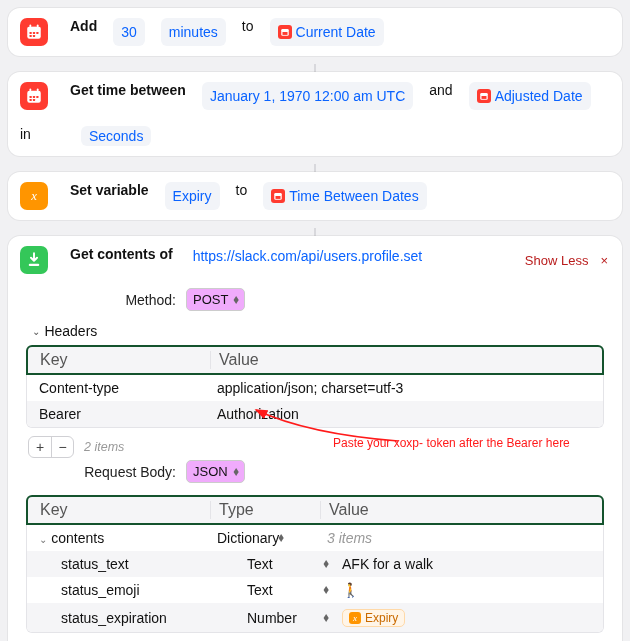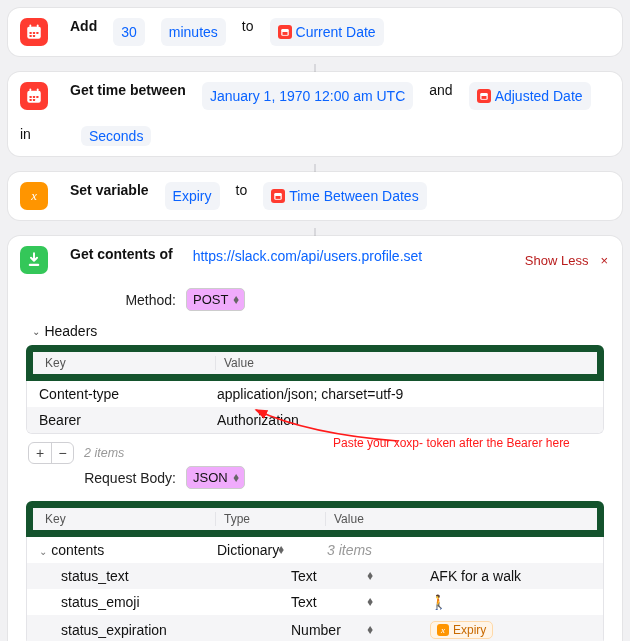--- a/index.html
+++ b/index.html
@@ -72,24 +72,24 @@
   .section-title {
     display: flex; align-items: center; gap: 4px; font-weight: 400;
     margin: 8px 0 6px 6px;
   }
   .section-title .chev { font-size: 10px; color: #555; }
   .grid-head, .grid-row {
     display: grid; align-items: center;
   }
   .hdr2 { grid-template-columns: 170px 1fr; }
   .hdr3 { grid-template-columns: 170px 110px 1fr; }
-  .hdr3b{ grid-template-columns: 200px 95px 1fr; gap: 44px; }
+  .hdr3b{ grid-template-columns: 200px 95px 1fr; }
   .grid-head {
-    background: #f5f5f7; border: 7px solid #14532d; border-radius: 6px 6px 0 0;
-    font-size: 12px; color: #555;
+    background: #f5f5f7; border: 2px solid #14532d; border-radius: 6px 6px 0 0;
+    font-size: 16px; color: #555;
     padding: 4px 12px;
   }
   .grid-head > div { border-left: 1px solid #e4e4e8; padding-left: 8px; }
   .grid-head > div:first-child { border-left: none; padding-left: 0; }
   .grid-body {
     border: 1px solid #e4e4e8; border-top: none; border-radius: 0 0 6px 6px;
     overflow: hidden;
   }
   .grid-row { padding: 5px 12px; }
   .grid-row.alt { background: #f5f5f7; }
@@ -255,21 +255,21 @@
       <span>Headers</span>
     </div>
 
     <div class="grid-head hdr2">
       <div>Key</div>
       <div>Value</div>
     </div>
     <div class="grid-body">
       <div class="grid-row hdr2">
         <div>Content-type</div>
-        <div>application/json; charset=utf-9</div>
+        <div>application/json; charset=utf-3</div>
       </div>
       <div class="grid-row hdr2 alt">
         <div>Bearer </div>
         <div>Authorization</div>
       </div>
     </div>
 
     <div class="add-remove">
       <div class="pm-group">
         <div class="pm-btn">+</div>

